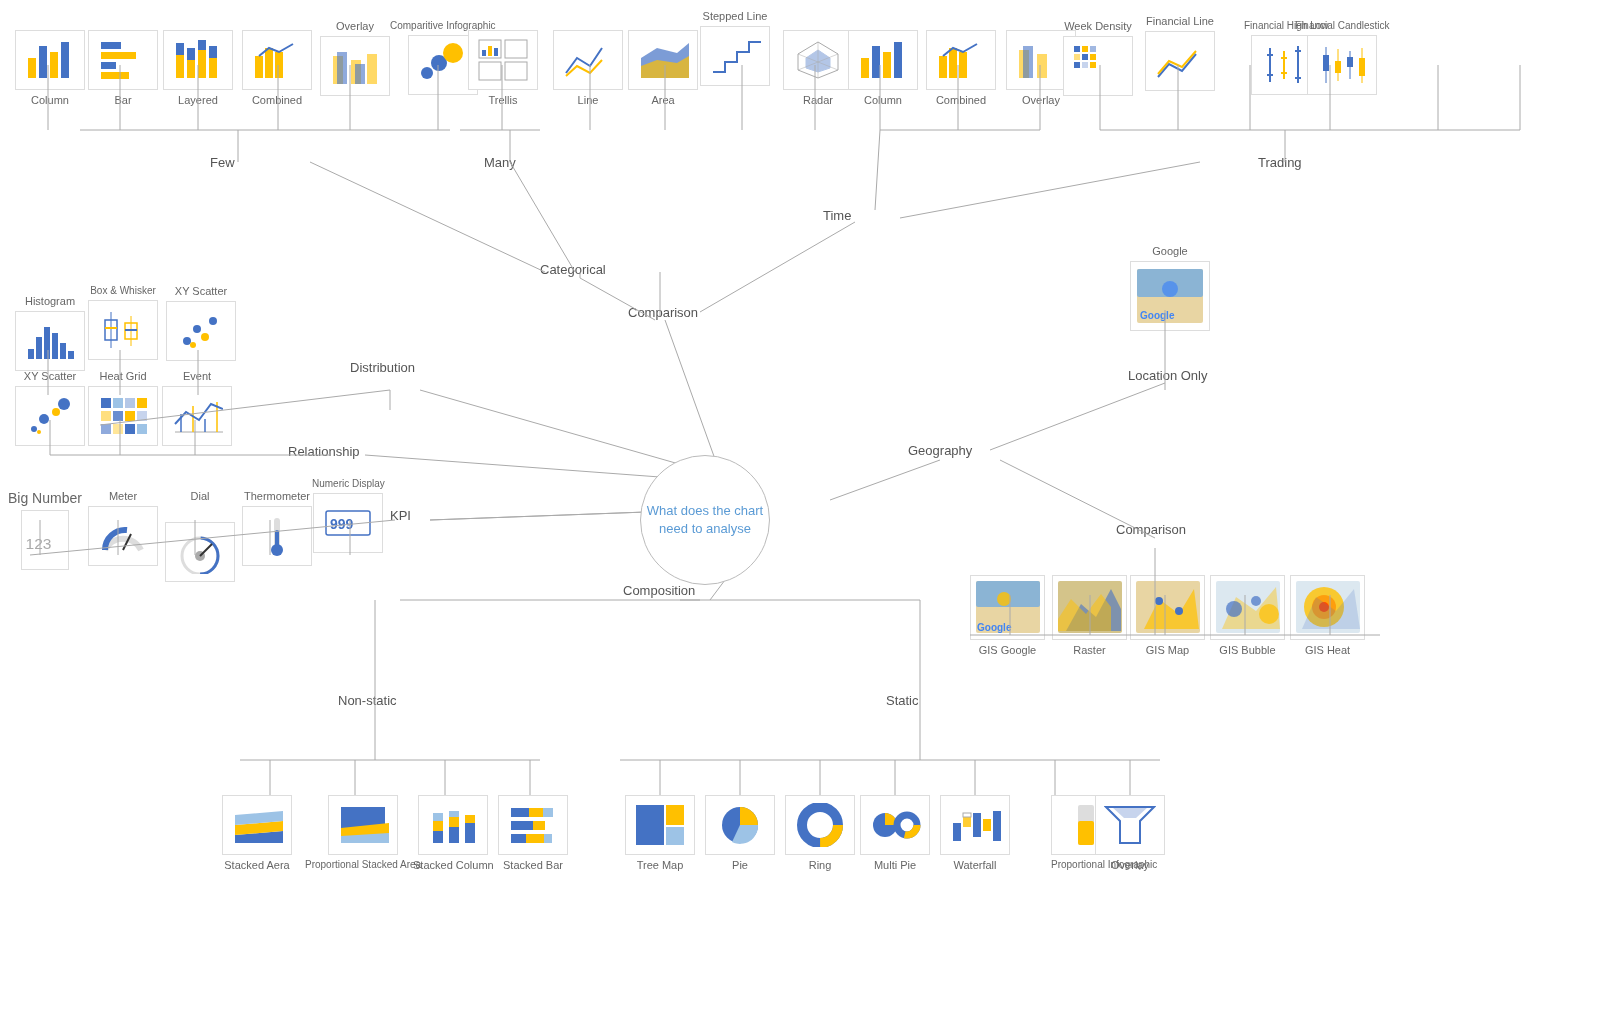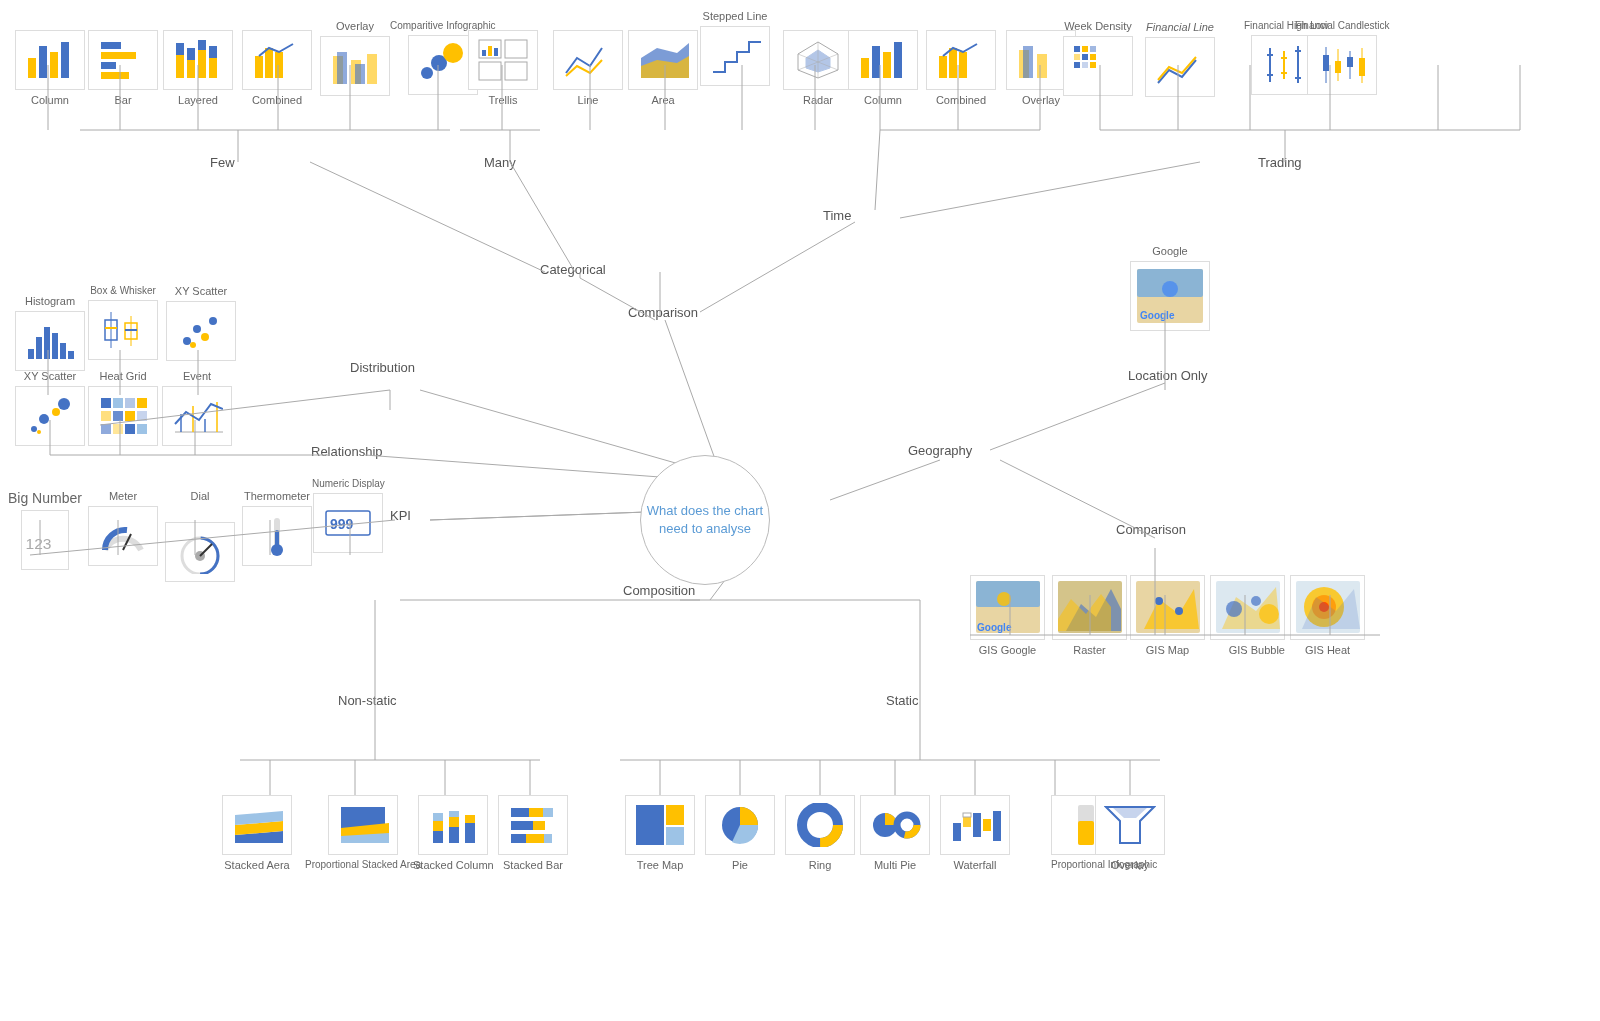--- a/index.html
+++ b/index.html
@@ -409,21 +409,21 @@
       <rect x="2" y="10" width="6" height="6" class="bar-yellow" opacity="0.5"></rect>
       <rect x="10" y="10" width="6" height="6" class="bar-blue"></rect>
       <rect x="18" y="10" width="6" height="6" class="bar-yellow"></rect>
       <rect x="2" y="18" width="6" height="6" class="bar-blue"></rect>
       <rect x="10" y="18" width="6" height="6" class="bar-blue" opacity="0.3"></rect>
       <rect x="18" y="18" width="6" height="6" class="bar-yellow"></rect>
     </svg>
   </div>
 </div>
 
-<div class="node-group" style="left:1145px; top:21px;font-style:italic;">
+<div class="node-group" style="left:1145px; top:15px;">
   <div class="node-label" style="margin-bottom:4px;">Financial Line</div>
   <div class="chart-icon">
     <svg class="icon-svg" viewBox="0 0 52 44">
       <polyline points="4,38 15,25 28,32 42,15" class="line-blue"></polyline>
       <polyline points="4,35 15,22 28,28 42,12" stroke="#ffc000" stroke-width="2" fill="none"></polyline>
     </svg>
   </div>
 </div>
 
 <div class="node-group" style="left:1244px; top:20px;align-items:flex-end;">
@@ -459,21 +459,21 @@
   </div>
 </div>
 
 <div class="branch-label" style="left:210px; top:155px;">Few</div>
 <div class="branch-label" style="left:484px; top:155px;">Many</div>
 <div class="branch-label" style="left:1258px; top:155px;">Trading</div>
 <div class="branch-label" style="left:823px; top:208px;">Time</div>
 <div class="branch-label" style="left:540px; top:262px;">Categorical</div>
 <div class="branch-label" style="left:628px; top:305px;">Comparison</div>
 <div class="branch-label" style="left:350px; top:360px;">Distribution</div>
-<div class="branch-label" style="left:288px; top:444px;margin-left:23px;">Relationship</div>
+<div class="branch-label" style="left:288px; top:444px;">Relationship</div>
 <div class="branch-label" style="left:390px; top:508px;">KPI</div>
 <div class="branch-label" style="left:623px; top:583px;">Composition</div>
 <div class="branch-label" style="left:908px; top:443px;">Geography</div>
 <div class="branch-label" style="left:1128px; top:368px;">Location Only</div>
 <div class="branch-label" style="left:1116px; top:522px;">Comparison</div>
 <div class="branch-label" style="left:338px; top:693px;">Non-static</div>
 <div class="branch-label" style="left:886px; top:693px;">Static</div>
 
 <div class="center-circle" style="left:640px; top:455px;">
   <span>What does the chart need to analyse</span>
@@ -660,21 +660,21 @@
     <svg width="68" height="58" viewBox="0 0 68 58">
       <rect x="2" y="2" width="64" height="52" fill="#e8d5a3" rx="2"></rect>
       <polygon points="10,50 25,20 45,35 60,10 65,50" fill="#ffc000" opacity="0.7"></polygon>
       <circle cx="25" cy="22" r="4" fill="#4472c4"></circle>
       <circle cx="45" cy="32" r="4" fill="#4472c4"></circle>
     </svg>
   </div>
   <div class="node-label">GIS Map</div>
 </div>
 
-<div class="node-group" style="left:1210px; top:575px;align-items:flex-end;">
+<div class="node-group" style="left:1210px; top:575px;">
   <div class="chart-icon" style="width:75px; height:65px;">
     <svg width="68" height="58" viewBox="0 0 68 58">
       <rect x="2" y="2" width="64" height="52" fill="#dce8f0" rx="2"></rect>
       <polygon points="8,50 22,18 42,32 62,8 66,50" fill="#ffc000" opacity="0.4"></polygon>
       <circle cx="20" cy="30" r="8" fill="#4472c4" opacity="0.7"></circle>
       <circle cx="42" cy="22" r="5" fill="#4472c4" opacity="0.7"></circle>
       <circle cx="55" cy="35" r="10" fill="#ffc000" opacity="0.7"></circle>
     </svg>
   </div>
   <div class="node-label">GIS Bubble</div>

